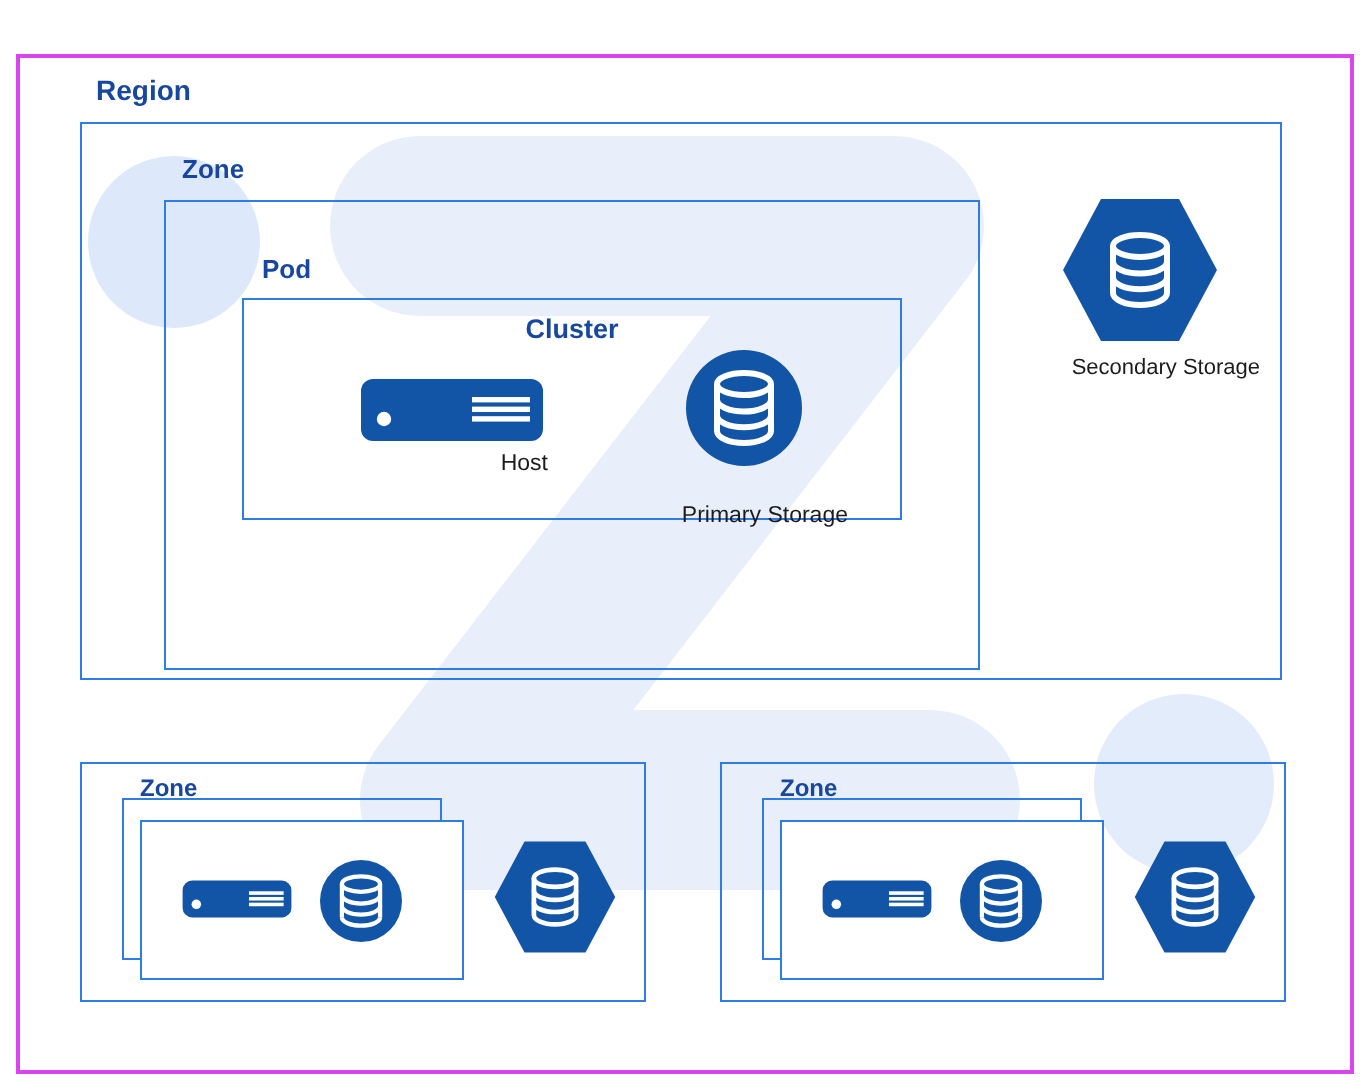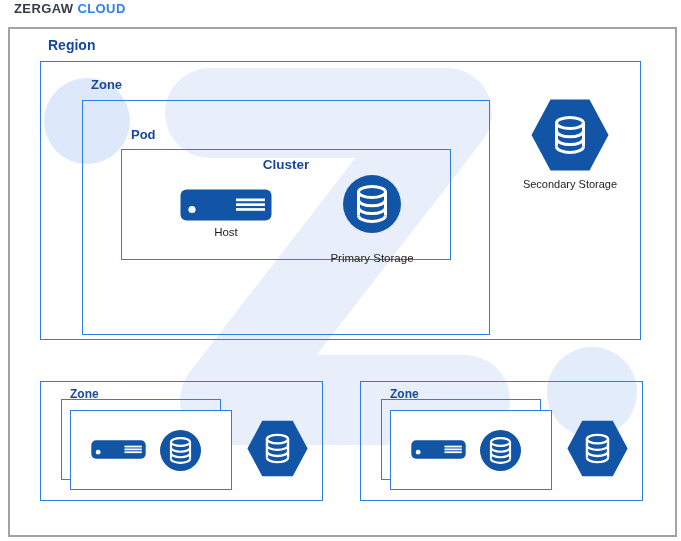--- a/index.html
+++ b/index.html
@@ -6,41 +6,41 @@
   .canvas{position:relative;width:681px;height:541px;background:#fff;
           font-family:"Liberation Sans",sans-serif;overflow:hidden;}
 
   
   .logo{position:absolute;left:14px;top:1px;font-size:13px;font-weight:bold;letter-spacing:.4px;}
   .logo .brand{color:#343b49;}
   .logo .product{color:#2e7ff2;margin-left:4px;}
 
   
   .region{position:absolute;left:8px;top:27px;width:669px;height:510px;
-          border:2px solid #a3a3a3;box-sizing:border-box;overflow:hidden;}
+          border:2px solid #d946ef;box-sizing:border-box;overflow:hidden;}
   .watermark{position:absolute;left:0;top:0;width:665px;height:506px;}
 
   .box-label{position:absolute;font-weight:bold;color:#17479e;white-space:nowrap;}
   .region-label{left:38px;top:8px;font-size:14px;}
 
   
   .zone-top{position:absolute;left:30px;top:32px;width:601px;height:279px;
             border:1px solid #2d7de4;box-sizing:border-box;}
   .zone-top-label{left:50px;top:15px;font-size:13px;}
 
   .pod{position:absolute;left:41px;top:38px;width:408px;height:235px;
        border:1px solid #2d7de4;box-sizing:border-box;}
   .pod-label{left:48px;top:26px;font-size:13px;}
 
   .cluster{position:absolute;left:38px;top:48px;width:330px;height:111px;
            border:1px solid #2d7de4;box-sizing:border-box;}
   .cluster-label{left:0;right:0;top:7px;text-align:center;font-size:13.5px;}
 
   .icon-block{position:absolute;text-align:center;}
-  .caption{font-size:11.5px;color:#1c1c1c;white-space:nowrap;}
+  .caption{font-size:11.5px;color:#1c1c1c;white-space:nowrap;text-align:right;}
   .host-block{left:56px;top:39px;width:96px;}
   .host-block .caption{margin-top:5px;}
   .primary-block{left:198px;top:25px;width:104px;}
   .primary-block .caption{margin-top:19px;}
   .secondary-block{left:469px;top:37px;width:120px;}
   .secondary-block .caption{margin-top:7px;font-size:11px;}
 
   
   .zone-mini{position:absolute;width:283px;height:120px;border:1px solid #2d7de4;
              box-sizing:border-box;}
@@ -69,23 +69,20 @@
           <ellipse cx="18" cy="8" rx="13.5" ry="5.5"></ellipse>
           <path d="M4.5 8 V31.5 M31.5 8 V31.5"></path>
           <path d="M4.5 15.8 A13.5 6 0 0 0 31.5 15.8"></path>
           <path d="M4.5 23.6 A13.5 6 0 0 0 31.5 23.6"></path>
           <path d="M4.5 31.5 A13.5 6 0 0 0 31.5 31.5"></path>
         </g>
       </symbol>
     </defs>
   </svg>
 
-  <div class="logo">
-    <span class="brand">ZERGAW</span><span class="product">CLOUD</span>
-  </div>
 
   <div class="region">
 
     <svg class="watermark" viewBox="0 0 665 506">
       <circle cx="77" cy="92" r="43" fill="#dde9fa"></circle>
       <circle cx="582" cy="363" r="45" fill="#e2ecfb"></circle>
       <path d="M200 84 L437 84 L215 371 L455 371" fill="none" stroke="#e9effa" stroke-width="90" stroke-linecap="round" stroke-linejoin="round"></path>
     </svg>
 
     <div class="box-label region-label">Region</div>

